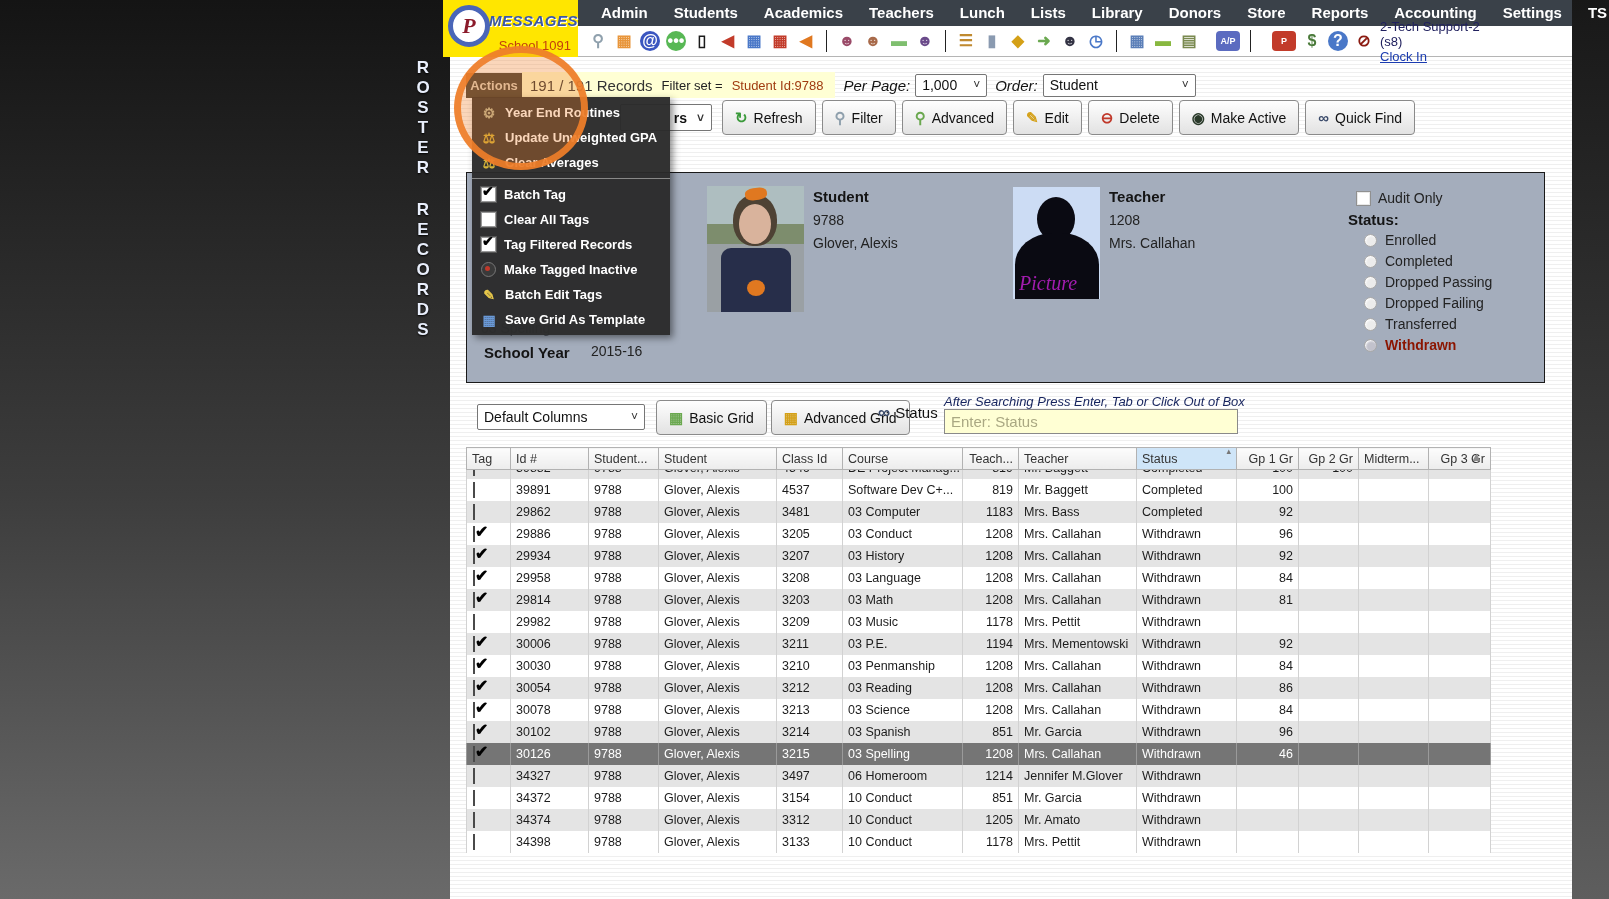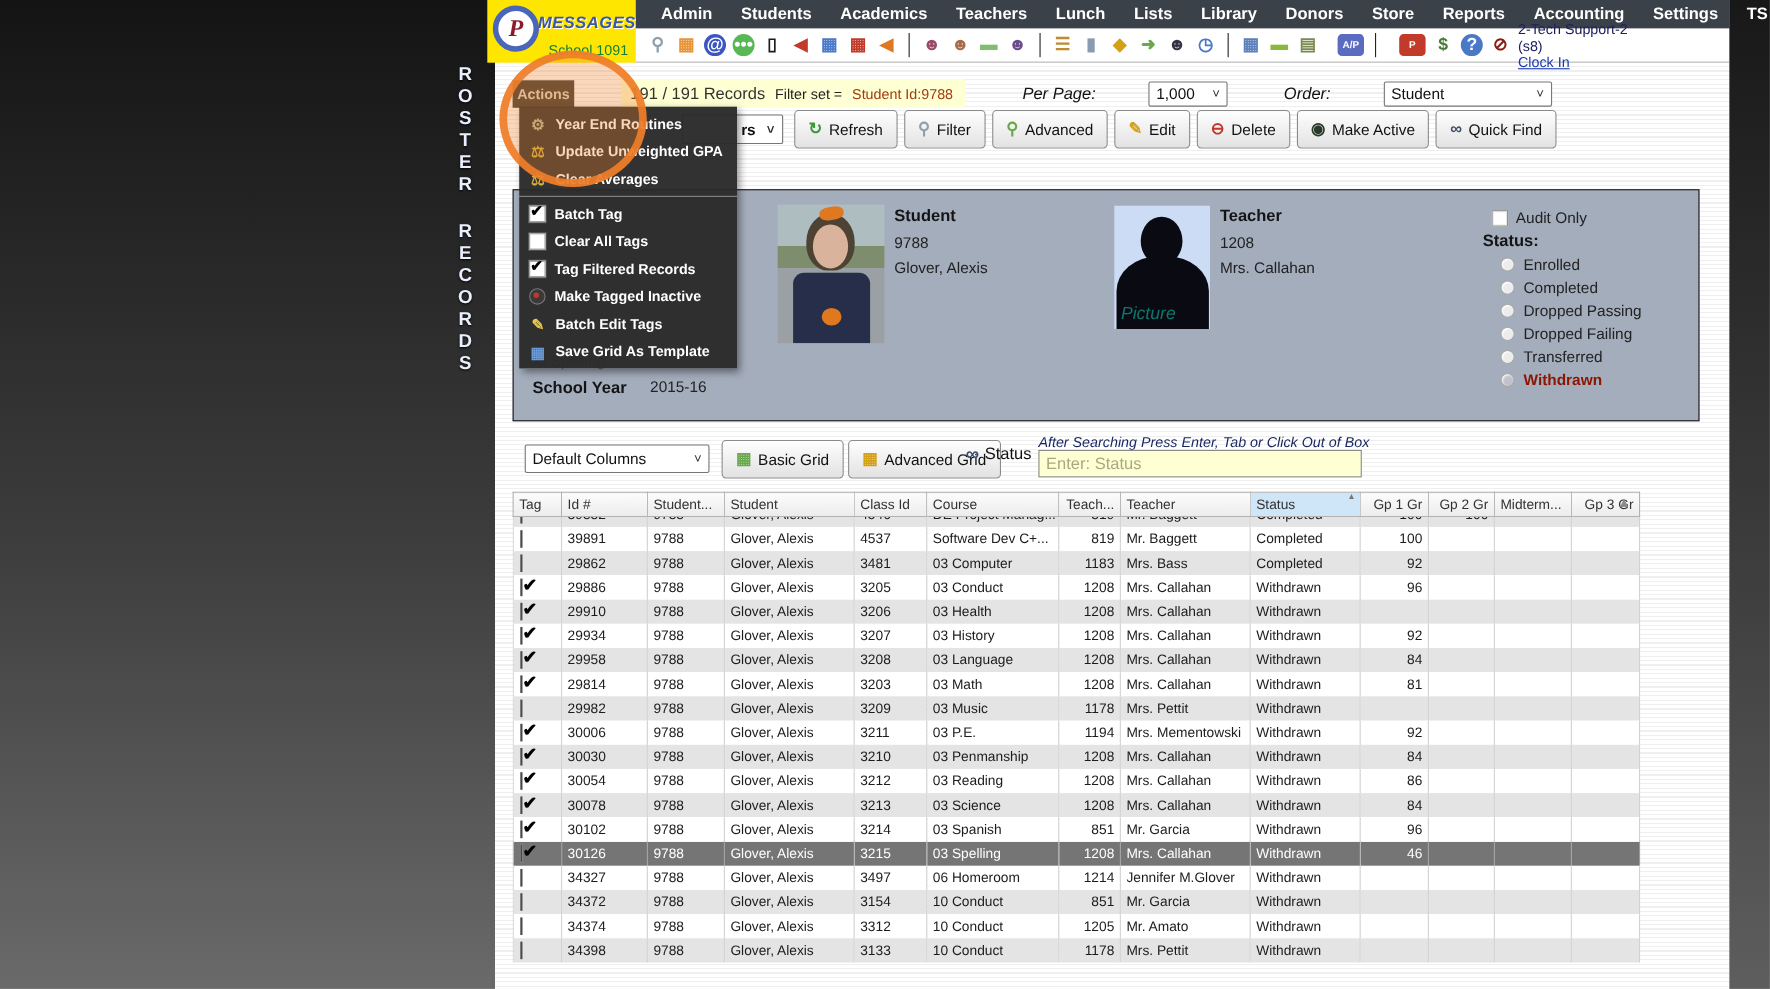--- a/index.html
+++ b/index.html
@@ -28,28 +28,28 @@
   .userblock{margin-left:auto;padding-right:84px;font-size:13px;color:#20205e;line-height:15px;text-align:left;}
   .clock-link{color:#1a3bb0;text-decoration:underline;cursor:pointer;}
   
   .logo{position:absolute;left:443px;top:0;width:135px;height:57px;background:#ffe600;z-index:5;}
   .logo-circle{position:absolute;left:5px;top:5px;width:42px;height:42px;border-radius:50%;
                background:#fff;border:5px solid #4a66b8;box-sizing:border-box;display:flex;
                align-items:center;justify-content:center;font-family:"Liberation Serif",serif;
                font-style:italic;font-weight:bold;font-size:22px;color:#8b1a2a;}
   .logo-name{position:absolute;left:46px;top:12px;font-style:italic;font-weight:bold;color:#3a57a8;
              font-size:15px;letter-spacing:.5px;text-shadow:1px 1px 0 #fff;}
-  .logo-school{position:absolute;right:7px;bottom:4px;color:#15803d;font-size:13px;}
+  .logo-school{position:absolute;right:7px;bottom:4px;color:#c2410c;font-size:13px;}
   
   .vtext{position:absolute;left:406px;top:58px;width:34px;display:flex;flex-direction:column;
          align-items:center;color:#e9effc;font-weight:bold;font-size:17px;line-height:20px;
          text-shadow:0 1px 2px #000;}
   .vgap{height:22px;}
   
-  .recbar{position:absolute;left:466px;top:72px;height:26px;display:flex;align-items:center;z-index:8;gap:43px;}
+  .recbar{position:absolute;left:466px;top:72px;height:26px;display:flex;align-items:center;z-index:8;}
   .actions-btn{width:56px;height:25px;background:#413f37;color:#ddd3c2;font-weight:bold;font-size:13px;
                display:flex;align-items:center;justify-content:center;cursor:pointer;}
   .rec-strip{background:#ffffd4;height:26px;display:flex;align-items:center;padding:0 12px 0 8px;gap:9px;}
   .rec-count{font-size:15px;color:#333;}
   .filter-label{font-size:13px;color:#222;}
   .filter-value{font-size:13px;color:#a03c10;}
   .bar-label{font-size:15px;color:#111;margin-left:8px;white-space:nowrap;font-style:italic;}
   .selectbox{background:#fff;border:1px solid #767676;border-radius:2px;height:23px;display:flex;
              align-items:center;justify-content:space-between;padding:0 6px;font-size:14px;color:#111;
              box-sizing:border-box;cursor:pointer;margin-left:5px;}
@@ -84,22 +84,22 @@
   .photo{position:absolute;left:240px;top:13px;width:97px;height:126px;overflow:hidden;
          background:linear-gradient(180deg,#aebec0 0 30%,#7d8d6d 30% 46%,#9aa0a4 46% 100%);}
   .photo .hair{position:absolute;left:26px;top:8px;width:44px;height:52px;border-radius:50% 50% 45% 45%;background:#4e4234;}
   .photo .bow{position:absolute;left:38px;top:2px;width:22px;height:12px;border-radius:40%;background:#e07820;transform:rotate(-8deg);}
   .photo .face{position:absolute;left:32px;top:18px;width:32px;height:40px;border-radius:50%;background:#d9b39c;}
   .photo .top{position:absolute;left:14px;top:62px;width:70px;height:64px;border-radius:10px 10px 0 0;background:#272e4a;}
   .photo .paw{position:absolute;left:40px;top:94px;width:18px;height:16px;border-radius:50%;background:#e07820;}
   .tphoto{position:absolute;left:546px;top:14px;width:87px;height:112px;background:#ccdcf4;overflow:hidden;}
   .tphoto .head{position:absolute;left:24px;top:10px;width:38px;height:44px;border-radius:50%;background:#0a0a12;}
   .tphoto .torso{position:absolute;left:2px;top:46px;width:84px;height:70px;border-radius:45% 45% 0 0;background:#0a0a12;}
-  .tphoto .cap{position:absolute;left:6px;bottom:4px;font-family:Liberation Sans, sans-serif;font-style:italic;
-               color:#0f766e;font-size:16px;z-index:2;}
+  .tphoto .cap{position:absolute;left:6px;bottom:4px;font-family:Liberation Serif, serif;font-style:italic;
+               color:#a21caf;font-size:20px;z-index:2;}
   .p-title{font-weight:bold;font-size:15px;color:#141414;}
   .p-line{font-size:14px;color:#222;}
   .ptext{position:absolute;display:flex;flex-direction:column;gap:7px;}
   .audit-row{position:absolute;left:889px;top:17px;display:flex;align-items:center;gap:7px;font-size:14px;color:#222;}
   .sq13{width:13px;height:13px;background:#fff;border:1px solid #909090;box-shadow:inset 0 0 0 1px #e8e8e8;}
   .status-title{position:absolute;left:881px;top:38px;font-weight:bold;font-size:15px;color:#141414;}
   .status-list{position:absolute;left:897px;top:60px;display:flex;flex-direction:column;gap:7px;}
   .status-row{display:flex;align-items:center;gap:8px;font-size:14px;color:#222;height:14px;}
   .radio{width:13px;height:13px;border-radius:50%;background:#ececec;border:1px solid #a8a8a8;
          box-shadow:inset 1px 1px 2px #fff;box-sizing:border-box;}
@@ -510,35 +510,20 @@
             <td class="num">1208</td>
             <td>Mrs. Callahan</td>
             <td>Withdrawn</td>
             <td class="num">96</td>
             <td class="num"></td>
             <td></td>
             <td class="num"></td>
           </tr>
           <tr>
             <td style="padding: 1px 2px;"><span class="rowcb checked"></span></td>
-            <td>29910</td>
-            <td>9788</td>
-            <td>Glover, Alexis</td>
-            <td>3206</td>
-            <td>03 Health</td>
-            <td class="num">1208</td>
-            <td>Mrs. Callahan</td>
-            <td>Withdrawn</td>
-            <td class="num"></td>
-            <td class="num"></td>
-            <td></td>
-            <td class="num"></td>
-          </tr>
-          <tr>
-            <td style="padding: 1px 2px;"><span class="rowcb checked"></span></td>
             <td>29934</td>
             <td>9788</td>
             <td>Glover, Alexis</td>
             <td>3207</td>
             <td>03 History</td>
             <td class="num">1208</td>
             <td>Mrs. Callahan</td>
             <td>Withdrawn</td>
             <td class="num">92</td>
             <td class="num"></td>

